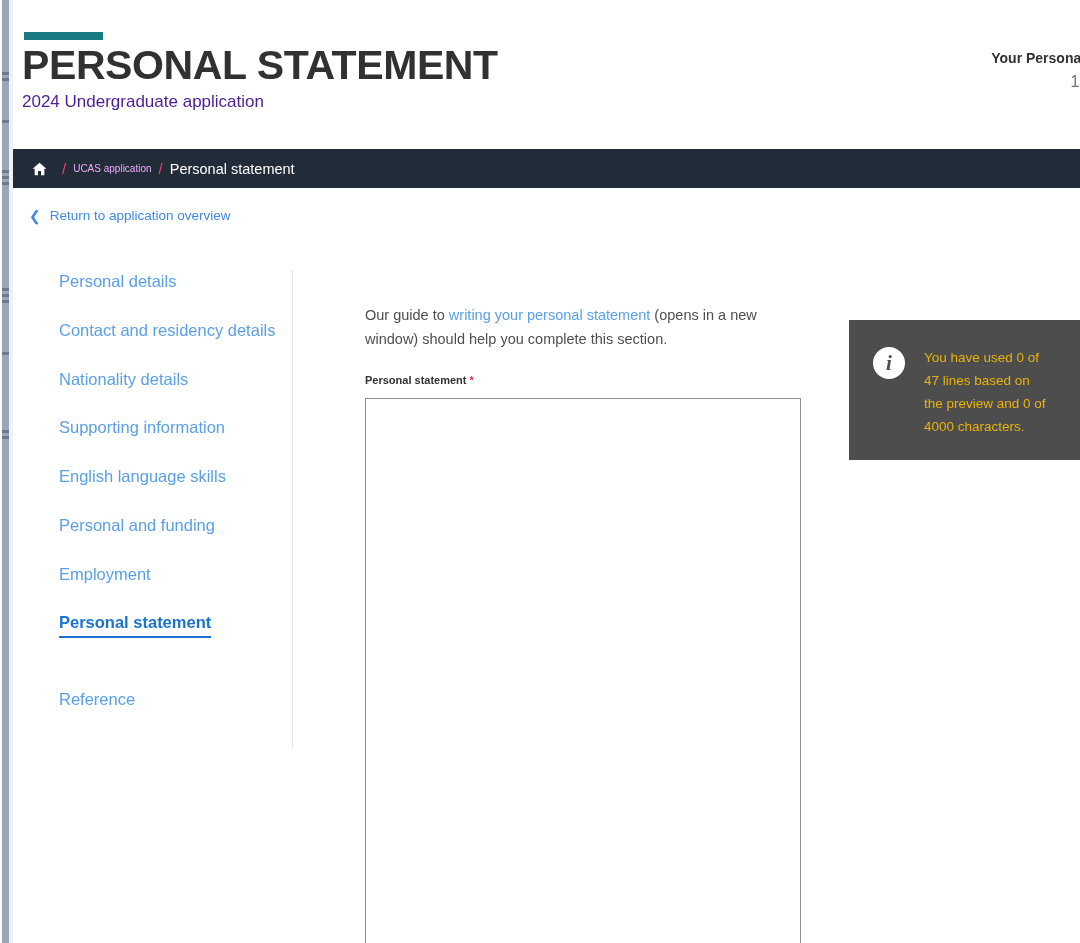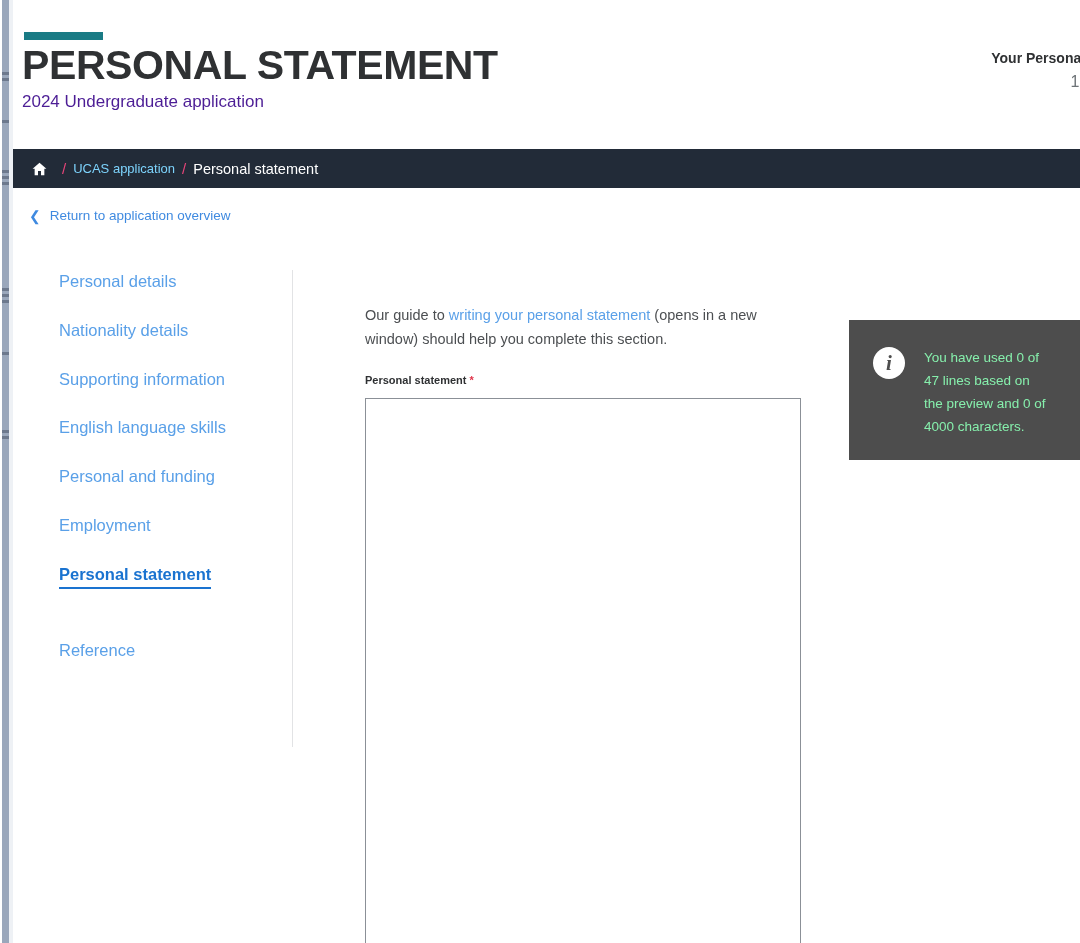--- a/index.html
+++ b/index.html
@@ -113,22 +113,22 @@
     align-items: center;
     margin-right: 8px;
   }
   .crumb-sep {
     color: #e8457a;
     font-size: 15px;
     margin: 0 7px;
     font-weight: normal;
   }
   .crumb-link {
-    color: #7dd3fc;
-    font-size: 13px;
+    color: #f0abfc;
+    font-size: 10px;
     text-decoration: none;
     white-space: nowrap;
   }
   .crumb-current {
     color: #ffffff;
     font-size: 14.5px;
     white-space: nowrap;
   }
 
   
@@ -251,21 +251,21 @@
     font-family: "Liberation Serif", serif;
     font-style: italic;
     font-weight: bold;
     font-size: 21px;
     display: flex;
     align-items: center;
     justify-content: center;
     margin-top: 1px;
   }
   .info-text {
-    color: #86efac;
+    color: #eab308;
     font-size: 13.5px;
     line-height: 23px;
     max-width: 128px;
   }
 </style>
 </head>
 <body>
 
 <div id="page-edge-strip">
   <div class="edge-band">
@@ -313,20 +313,21 @@
     <span class="chev">❮</span>
     <span>Return to application overview</span>
   </a>
 
   <div class="content-wrap">
 
     <div class="side-nav-divider"></div>
 
     <nav class="side-nav">
       <a class="nav-item">Personal details</a>
+      <a class="nav-item">Contact and residency details</a>
       <a class="nav-item">Nationality details</a>
       <a class="nav-item">Supporting information</a>
       <a class="nav-item">English language skills</a>
       <a class="nav-item">Personal and funding</a>
       <a class="nav-item">Employment</a>
       <div class="nav-item-active-wrap">
         <a class="nav-item active">Personal statement</a>
       </div>
       <a class="nav-item">Reference</a>
     </nav>

